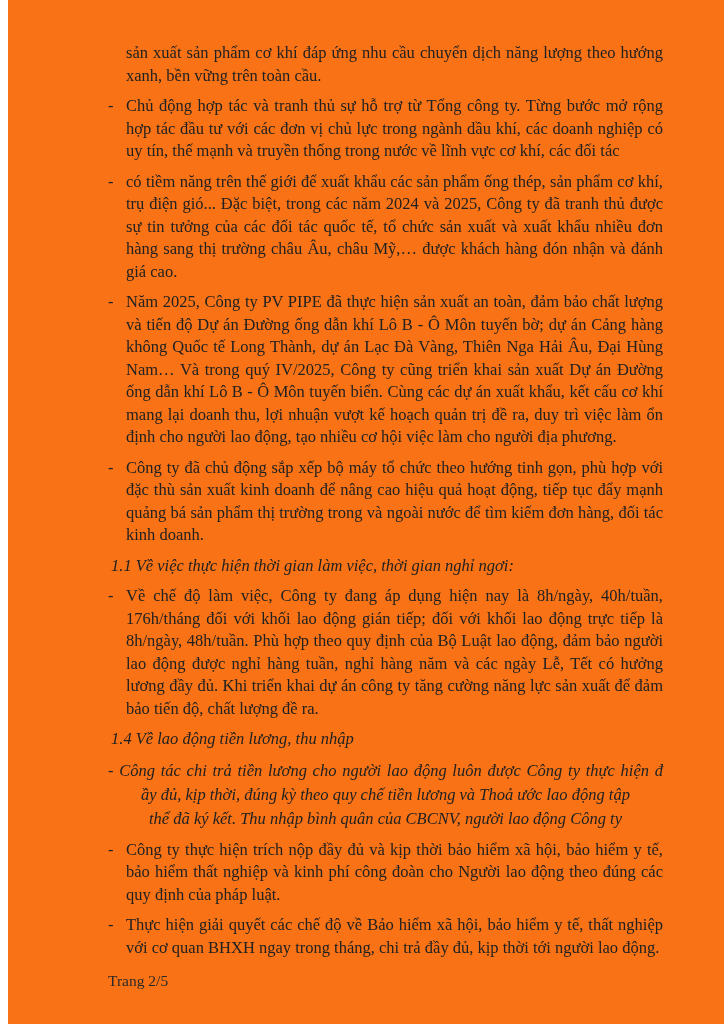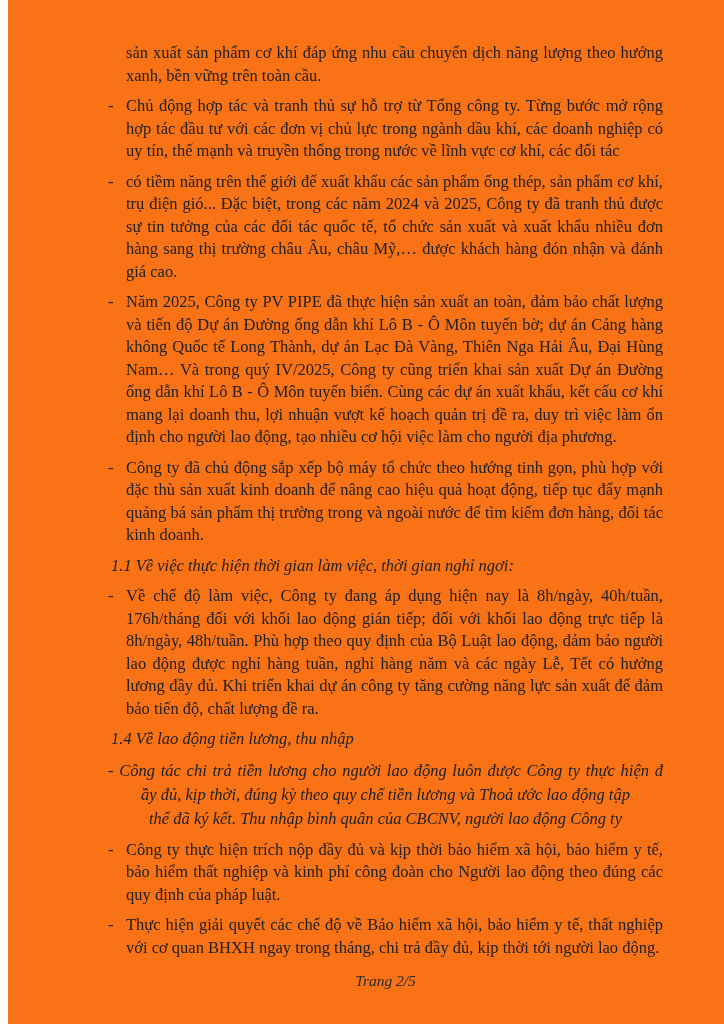--- a/index.html
+++ b/index.html
@@ -60,22 +60,20 @@
   }
   .split-line-first {
     text-align: justify;
     text-align-last: justify;
   }
   .footer {
     position: absolute;
     left: 100px;
     width: 555px;
     top: 972px;
-    text-align: center;
-    font-style: italic;
     font-size: 15.5px;
     color: #2a2a2a;
   }
 </style>
 </head>
 <body>
 
 <div class="page">
   <div class="content">
 

